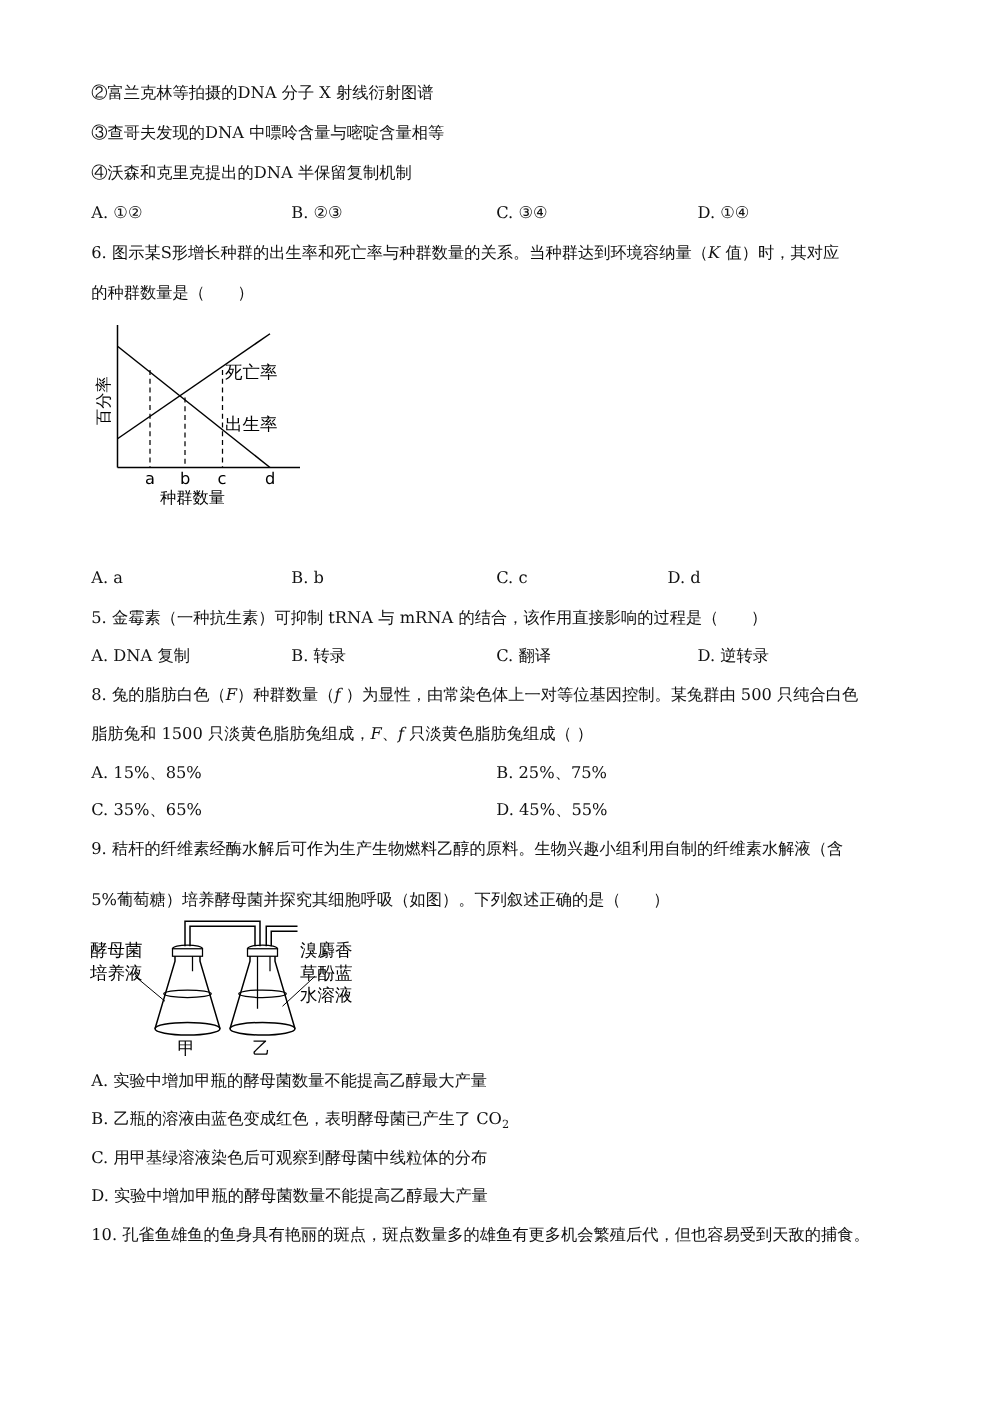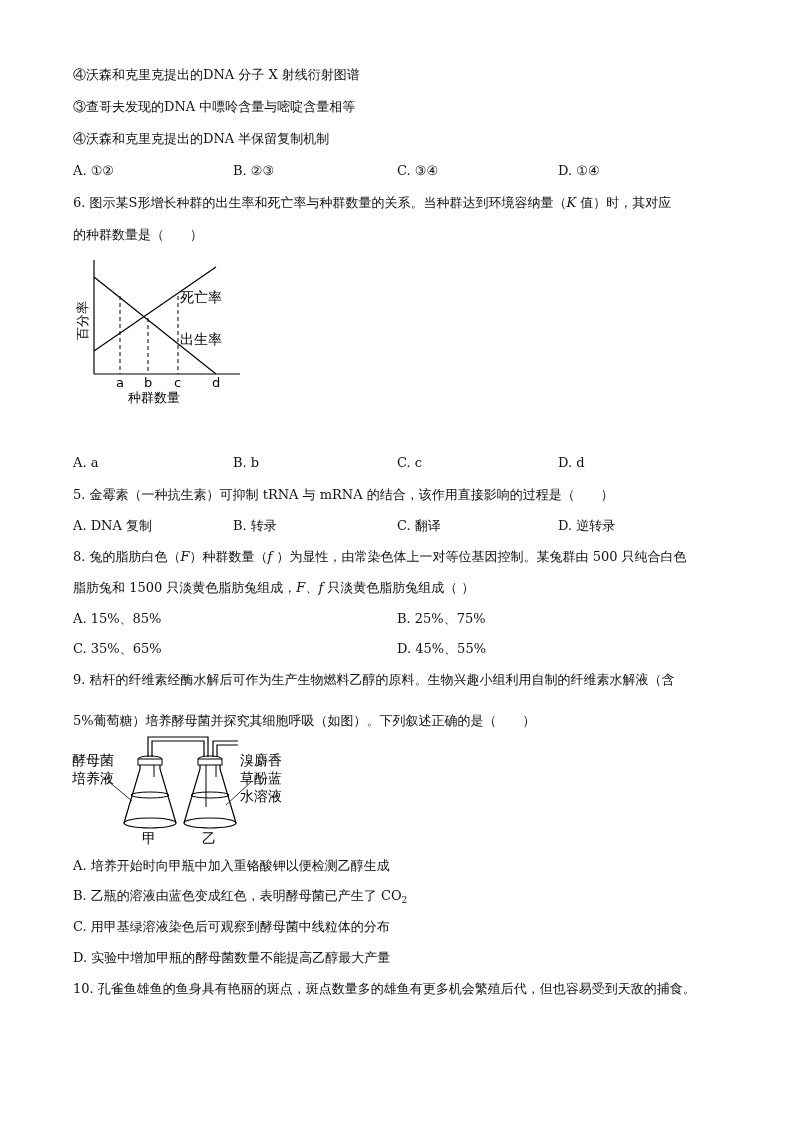--- a/index.html
+++ b/index.html
@@ -11,21 +11,21 @@
   .line { position: absolute; left: 73px; white-space: nowrap; line-height: 16px; font-size: 13px; }
   .opt { position: absolute; white-space: nowrap; line-height: 16px; font-size: 13px; }
   .sub { font-size: 9px; vertical-align: -3px; }
   .ital { font-style: italic; }
   svg text { font-family: "DejaVu Sans", "Liberation Sans", sans-serif; }
   .fig { position: absolute; }
 </style>
 </head>
 <body>
 
-<div class="line" style="top:67px">④沃森和克里克提出的DNA 分子 X 射线衍射图谱</div>
+<div class="line" style="top:67px">②富兰克林等拍摄的DNA 分子 X 射线衍射图谱</div>
 <div class="line" style="top:99px">③查哥夫发现的DNA 中嘌呤含量与嘧啶含量相等</div>
 <div class="line" style="top:131px">④沃森和克里克提出的DNA 半保留复制机制</div>
 
 <div class="opt" style="top:163px; left:73px">A.  ①②</div>
 <div class="opt" style="top:163px; left:233px">B.  ②③</div>
 <div class="opt" style="top:163px; left:397px">C.  ③④</div>
 <div class="opt" style="top:163px; left:558px">D.  ①④</div>
 
 <div class="line" style="top:195px">
   <span>6. 图示某S形增长种群的出生率和死亡率与种群数量的关系。当种群达到环境容纳量（</span><span class="ital">K</span><span> 值）时，其对应</span>
@@ -51,21 +51,21 @@
   <text x="74" y="135" font-size="13">b</text>
   <text x="104" y="135" font-size="13">c</text>
   <text x="142" y="135" font-size="13">d</text>
   <text x="58" y="150" font-size="13">种群数量</text>
   <text x="0" y="0" font-size="13" transform="translate(17,88) rotate(-90)">百分率</text>
 </svg>
 
 <div class="opt" style="top:455px; left:73px">A.  a</div>
 <div class="opt" style="top:455px; left:233px">B.  b</div>
 <div class="opt" style="top:455px; left:397px">C.  c</div>
-<div class="opt" style="top:455px; left:558px">D.  d</div>
+<div class="opt" style="top:455px; left:534px">D.  d</div>
 
 <div class="line" style="top:487px">5. 金霉素（一种抗生素）可抑制 tRNA 与 mRNA 的结合，该作用直接影响的过程是（　　）</div>
 <div class="opt" style="top:518px; left:73px">A. DNA 复制</div>
 <div class="opt" style="top:518px; left:233px">B.  转录</div>
 <div class="opt" style="top:518px; left:397px">C.  翻译</div>
 <div class="opt" style="top:518px; left:558px">D.  逆转录</div>
 
 <div class="line" style="top:549px">
   <span>8. 兔的脂肪白色（</span><span class="ital">F</span><span>）种群数量（</span><span class="ital">f</span><span> ）为显性，由常染色体上一对等位基因控制。某兔群由 500 只纯合白色</span>
 </div>
@@ -110,20 +110,20 @@
 
   <text x="2" y="32" font-size="14">酵母菌</text>
   <text x="2" y="50" font-size="14">培养液</text>
   <text x="170" y="32" font-size="14">溴麝香</text>
   <text x="170" y="50" font-size="14">草酚蓝</text>
   <text x="170" y="68" font-size="14">水溶液</text>
   <text x="72" y="110" font-size="14">甲</text>
   <text x="132" y="110" font-size="14">乙</text>
 </svg>
 
-<div class="line" style="top:858px">A. 培养开始时向甲瓶中加入重铬酸钾以便检测乙醇生成</div>
+<div class="line" style="top:858px">A. 实验中增加甲瓶的酵母菌数量不能提高乙醇最大产量</div>
 <div class="line" style="top:888px">
   <span>B. 乙瓶的溶液由蓝色变成红色，表明酵母菌已产生了 CO</span><span class="sub">2</span>
 </div>
 <div class="line" style="top:919px">C. 用甲基绿溶液染色后可观察到酵母菌中线粒体的分布</div>
 <div class="line" style="top:950px">D. 实验中增加甲瓶的酵母菌数量不能提高乙醇最大产量</div>
 
 <div class="line" style="top:981px">10. 孔雀鱼雄鱼的鱼身具有艳丽的斑点，斑点数量多的雄鱼有更多机会繁殖后代，但也容易受到天敌的捕食。</div>
 
 </body></html>

